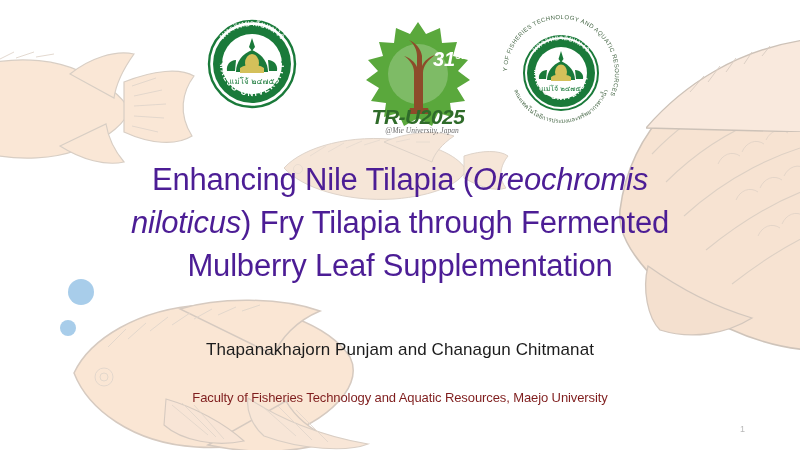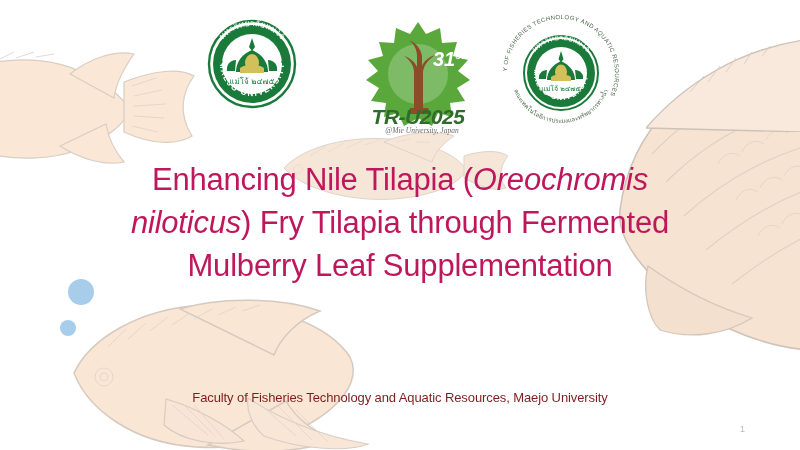--- a/index.html
+++ b/index.html
@@ -54,21 +54,21 @@
 
   
   .title {
     position: absolute;
     left: 50px;
     top: 158px;
     width: 700px;
     text-align: center;
     font-size: 31px;
     line-height: 43px;
-    color: #be185d;
+    color: #4c1d95;
     font-weight: 400;
     letter-spacing: -0.2px;
   }
   .title .sci { font-style: italic; }
 
   .authors {
     position: absolute;
     left: 50px;
     top: 340px;
     width: 700px;
@@ -346,18 +346,19 @@
       </svg>
     </div>
   </div>
 
   <div class="title">
     <span>Enhancing Nile Tilapia (</span><span class="sci">Oreochromis</span><br>
     <span class="sci">niloticus</span><span>) Fry Tilapia through Fermented</span><br>
     <span>Mulberry Leaf Supplementation</span>
   </div>
 
+  <div class="authors">Thapanakhajorn Punjam and Chanagun Chitmanat</div>
 
   <div class="affiliation">Faculty of Fisheries Technology and Aquatic Resources, Maejo University</div>
 
   <div class="slide-number">1</div>
 
 </div>
 
 </body></html>

